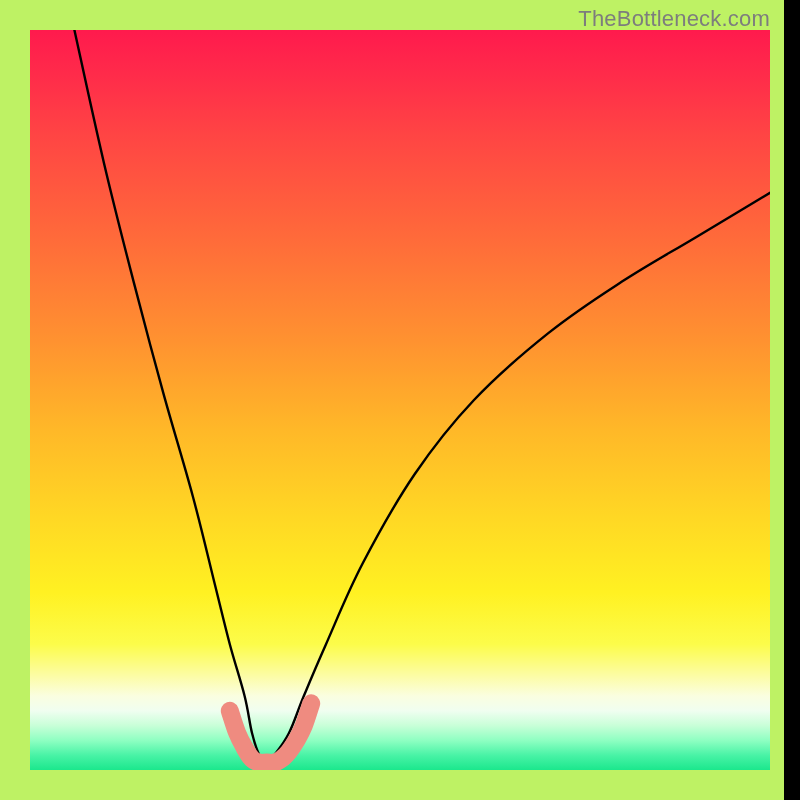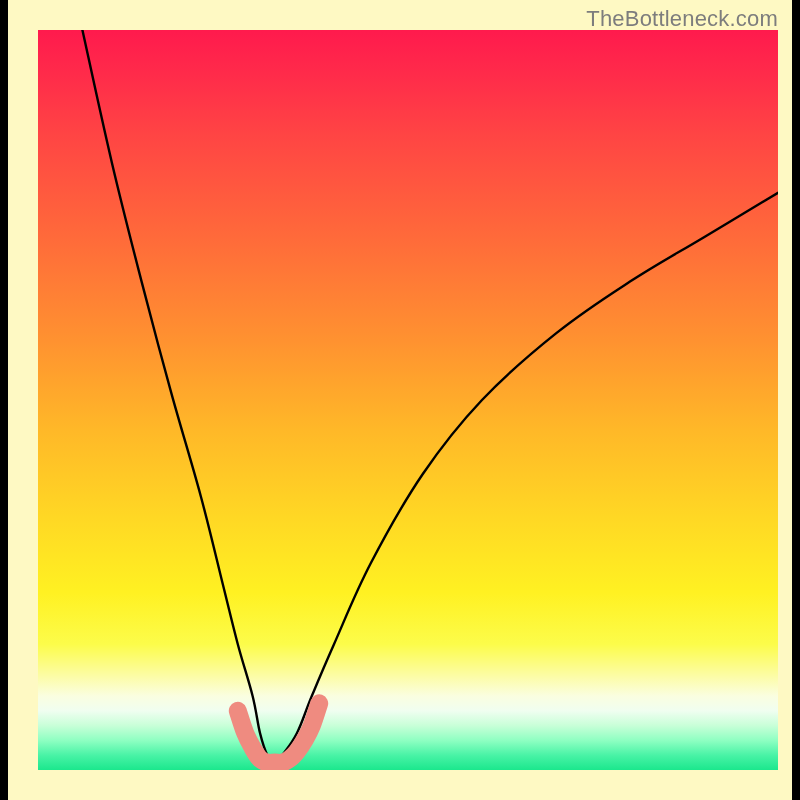--- a/index.html
+++ b/index.html
@@ -10,22 +10,21 @@
     background: #000;
     overflow: hidden;
     font-family: Arial, Helvetica, sans-serif;
   }
   .frame {
     position: absolute;
     left: 0;
     top: 0;
     width: 784px;
     height: 800px;
-    background: #fef9c3;
-    margin-left: 8px;
+    background: #bef264;
   }
   .plot {
     position: absolute;
     left: 30px;
     top: 30px;
     width: 740px;
     height: 740px;
     background: linear-gradient(
       to bottom,
       #ff1a4d 0%,

